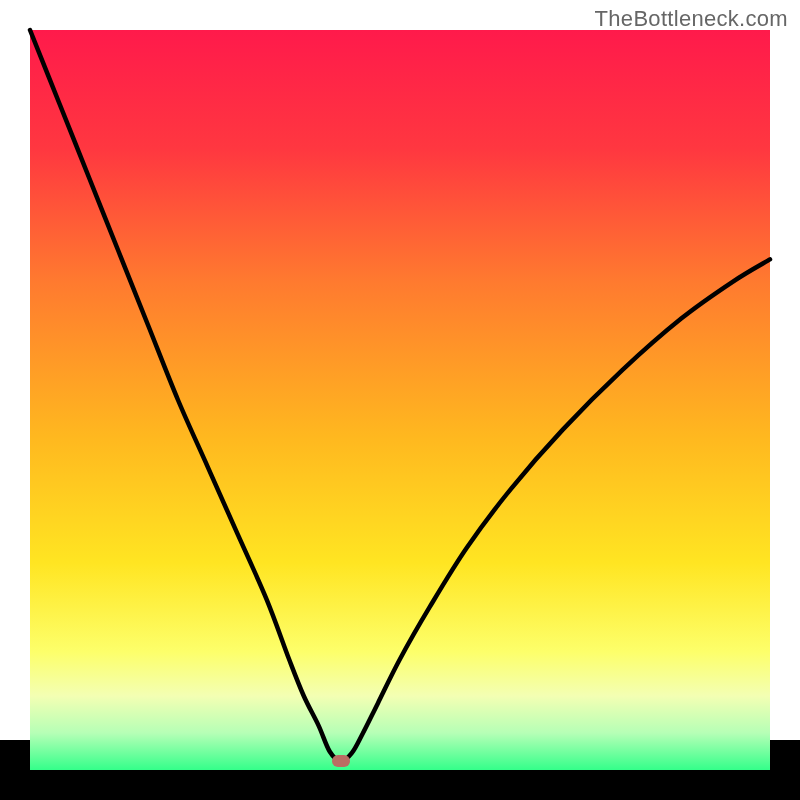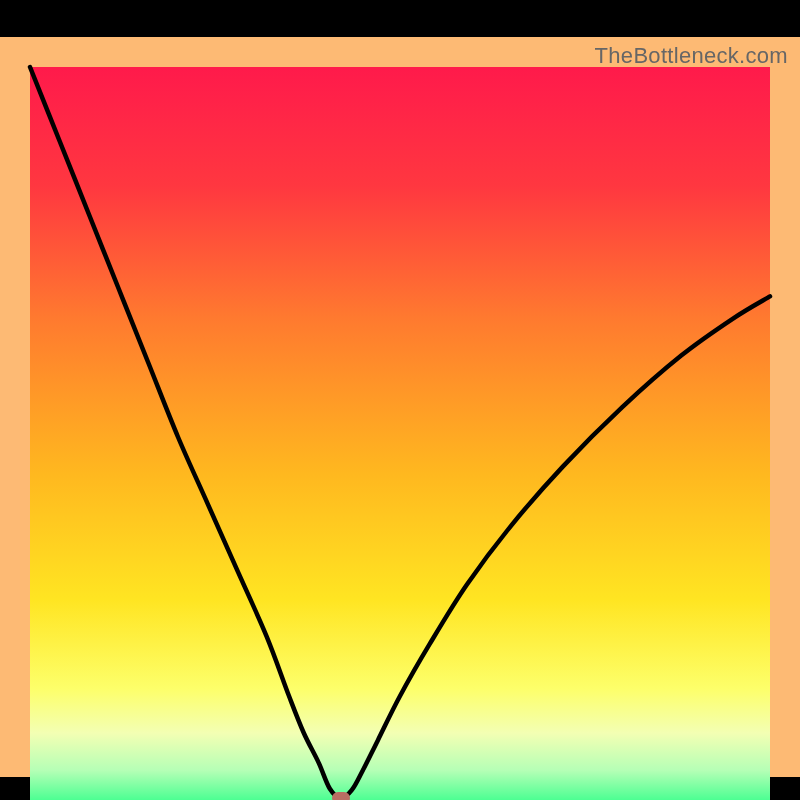--- a/index.html
+++ b/index.html
@@ -10,22 +10,21 @@
     overflow: hidden;
     background: #000;
     font-family: Arial, Helvetica, sans-serif;
   }
   .frame {
     position: absolute;
     left: 0;
     top: 0;
     width: 800px;
     height: 740px;
-    background: #fdba74;
-    margin-top: 37px;
+    background: #ffffff;
   }
   .plot-area {
     position: absolute;
     left: 30px;
     top: 30px;
     width: 740px;
     height: 740px;
   }
   .gradient-bg {
     position: absolute;

